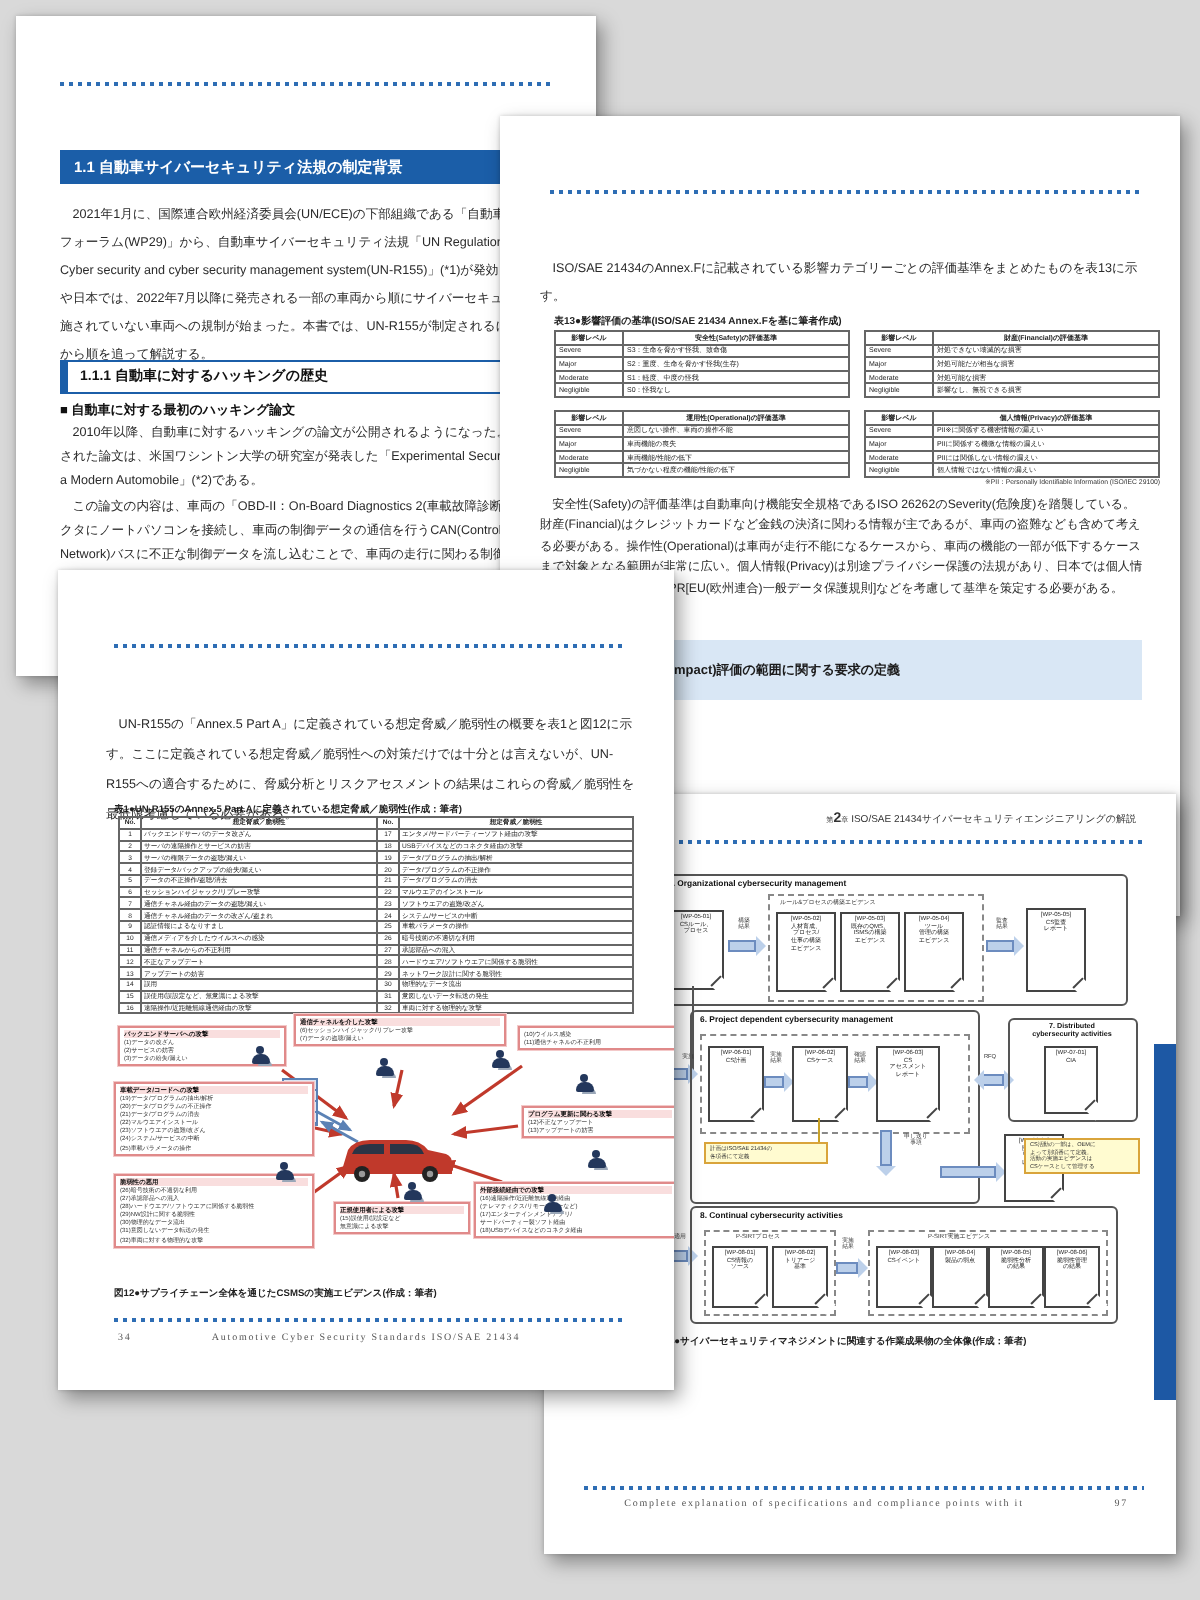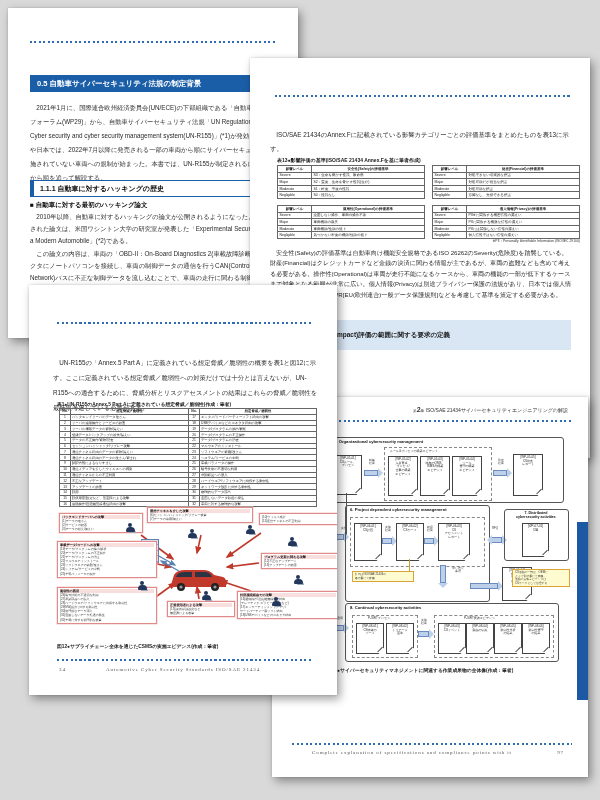--- a/index.html
+++ b/index.html
@@ -55,21 +55,21 @@
   .vline{position:absolute;width:1px;background:#555;}
   .bluetab{position:absolute;background:#1d58a4;}
 </style>
 </head>
 <body>
 
 <div class="canvas">
 
   <div class="page" style="left:8px;top:8px;width:290px;height:330px;z-index:1;">
     <div class="dotline" style="left:22px;top:33px;width:246px;"></div>
-    <div class="secbar" style="left:22px;top:67px;width:244px;height:17px;">0.5 自動車サイバーセキュリティ法規の制定背景</div>
+    <div class="secbar" style="left:22px;top:67px;width:244px;height:17px;">1.1 自動車サイバーセキュリティ法規の制定背景</div>
     <div class="para" style="left:22px;top:93px;width:262px;">　2021年1月に、国際連合欧州経済委員会(UN/ECE)の下部組織である「自動車基準調和世界フォーラム(WP29)」から、自動車サイバーセキュリティ法規「UN Regulation No.155-Cyber security and cyber security management system(UN-R155)」(*1)が発効された。欧州や日本では、2022年7月以降に発売される一部の車両から順にサイバーセキュリティ対策が施されていない車両への規制が始まった。本書では、UN-R155が制定されるに至った背景から順を追って解説する。</div>
     <div class="subhead" style="left:22px;top:172px;width:248px;height:15px;">1.1.1 自動車に対するハッキングの歴史</div>
     <div class="bullethead" style="left:22px;top:193px;">■ 自動車に対する最初のハッキング論文</div>
     <div class="para para2" style="left:22px;top:203px;width:262px;">　2010年以降、自動車に対するハッキングの論文が公開されるようになった。初めて公開された論文は、米国ワシントン大学の研究室が発表した「Experimental Security Analysis of a Modern Automobile」(*2)である。</div>
     <div class="para para2" style="left:22px;top:240px;width:262px;">　この論文の内容は、車両の「OBD-II：On-Board Diagnostics 2(車載故障診断装置)」用コネクタにノートパソコンを接続し、車両の制御データの通信を行うCAN(Controller Area Network)バスに不正な制御データを流し込むことで、車両の走行に関わる制御を乗っ取るというものだった。</div>
     <div class="para para2" style="left:22px;top:290px;width:262px;">　しかし、この論文に対する自動車業界の反応は冷ややかだった。自動車に利用されている通信プロトコルは「マルチマスタ方式」であり、CANバスに対して後から追加したデバイスであっても通信に参加できてしまう。</div>
   </div>
 
   <div class="page" style="left:250px;top:58px;width:340px;height:400px;z-index:2;">
     <div class="dotline" style="left:25px;top:37px;width:296px;"></div>

